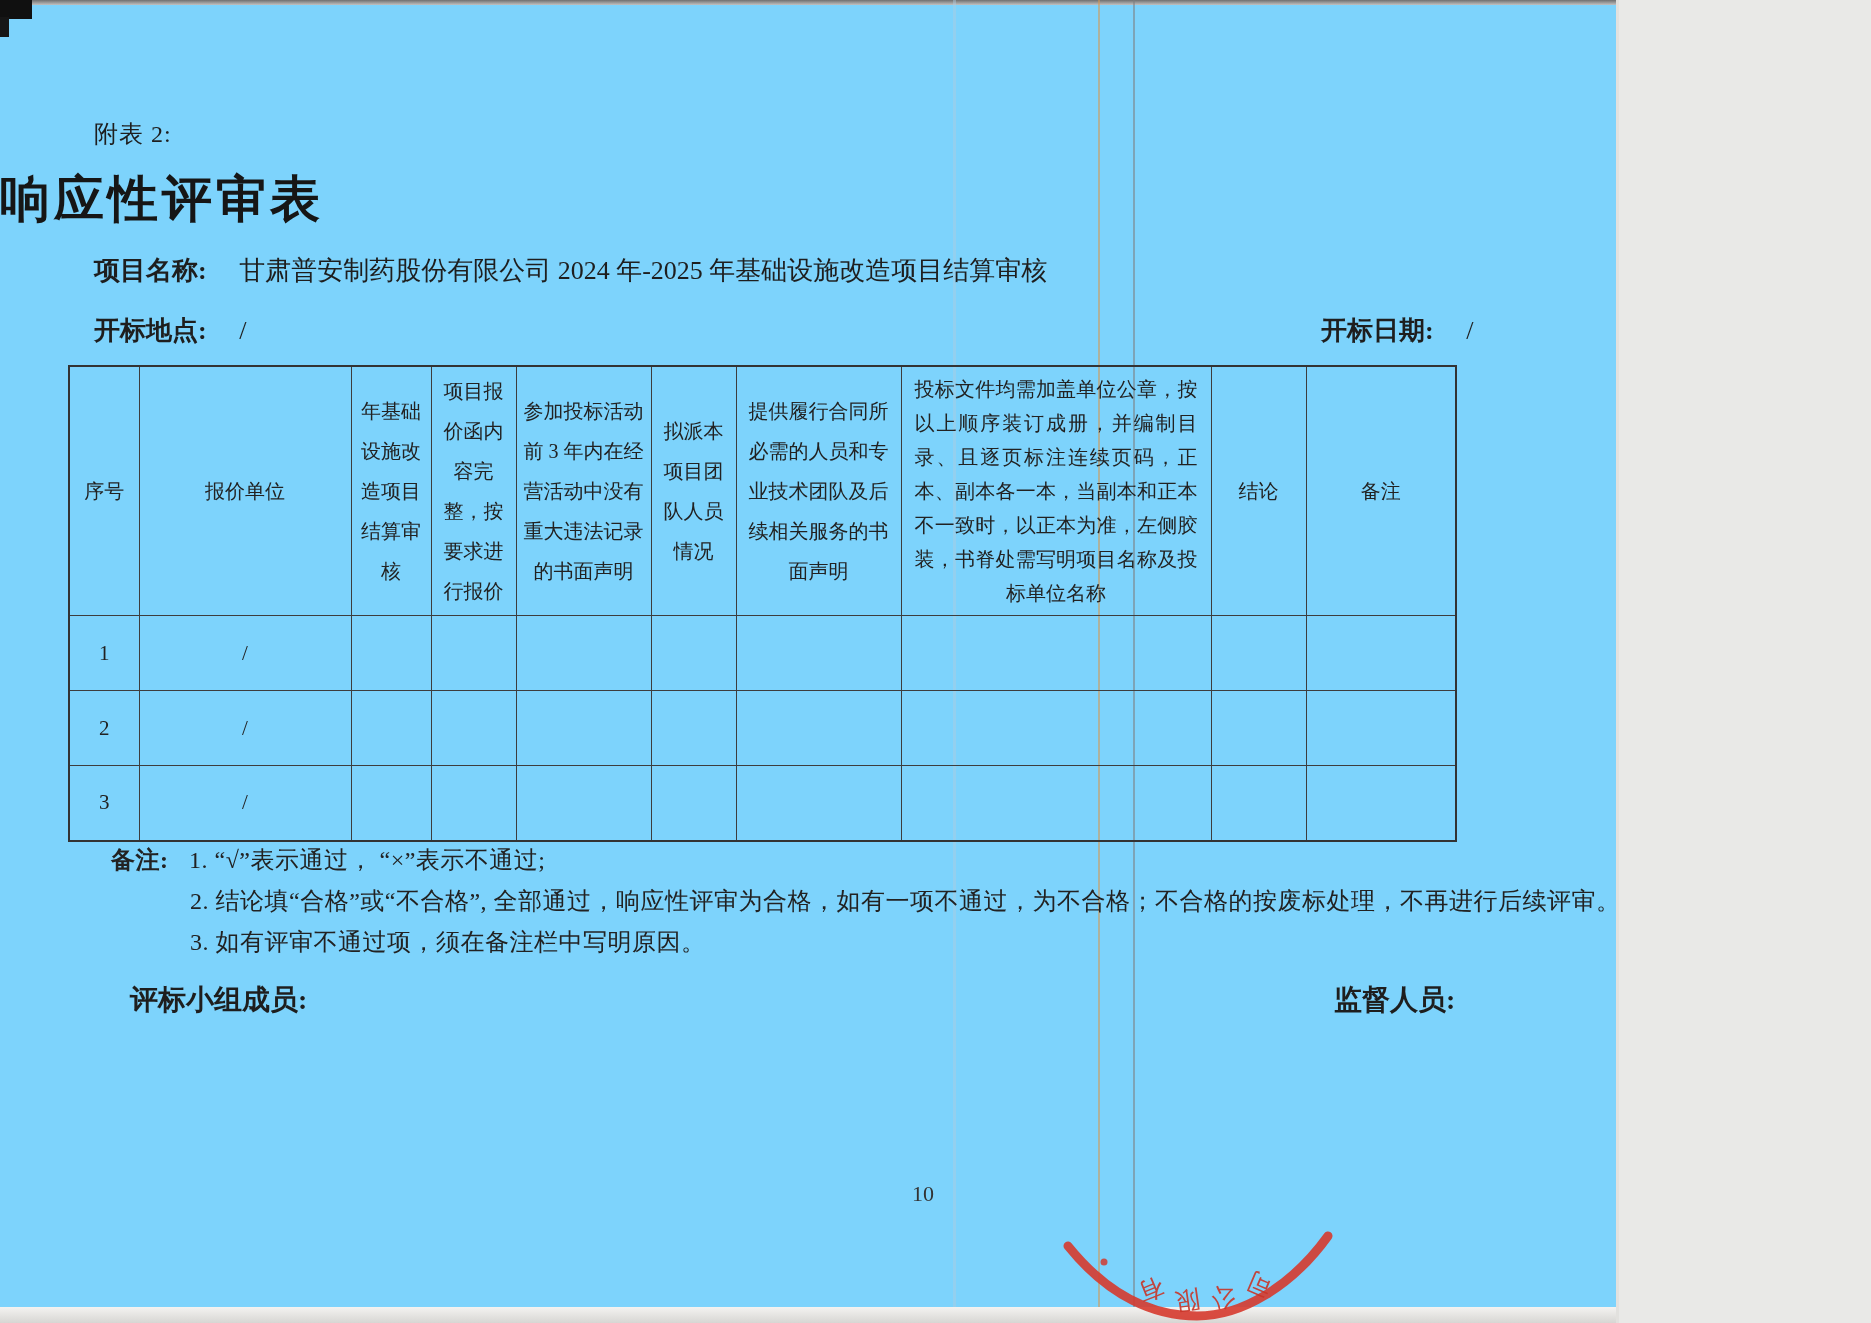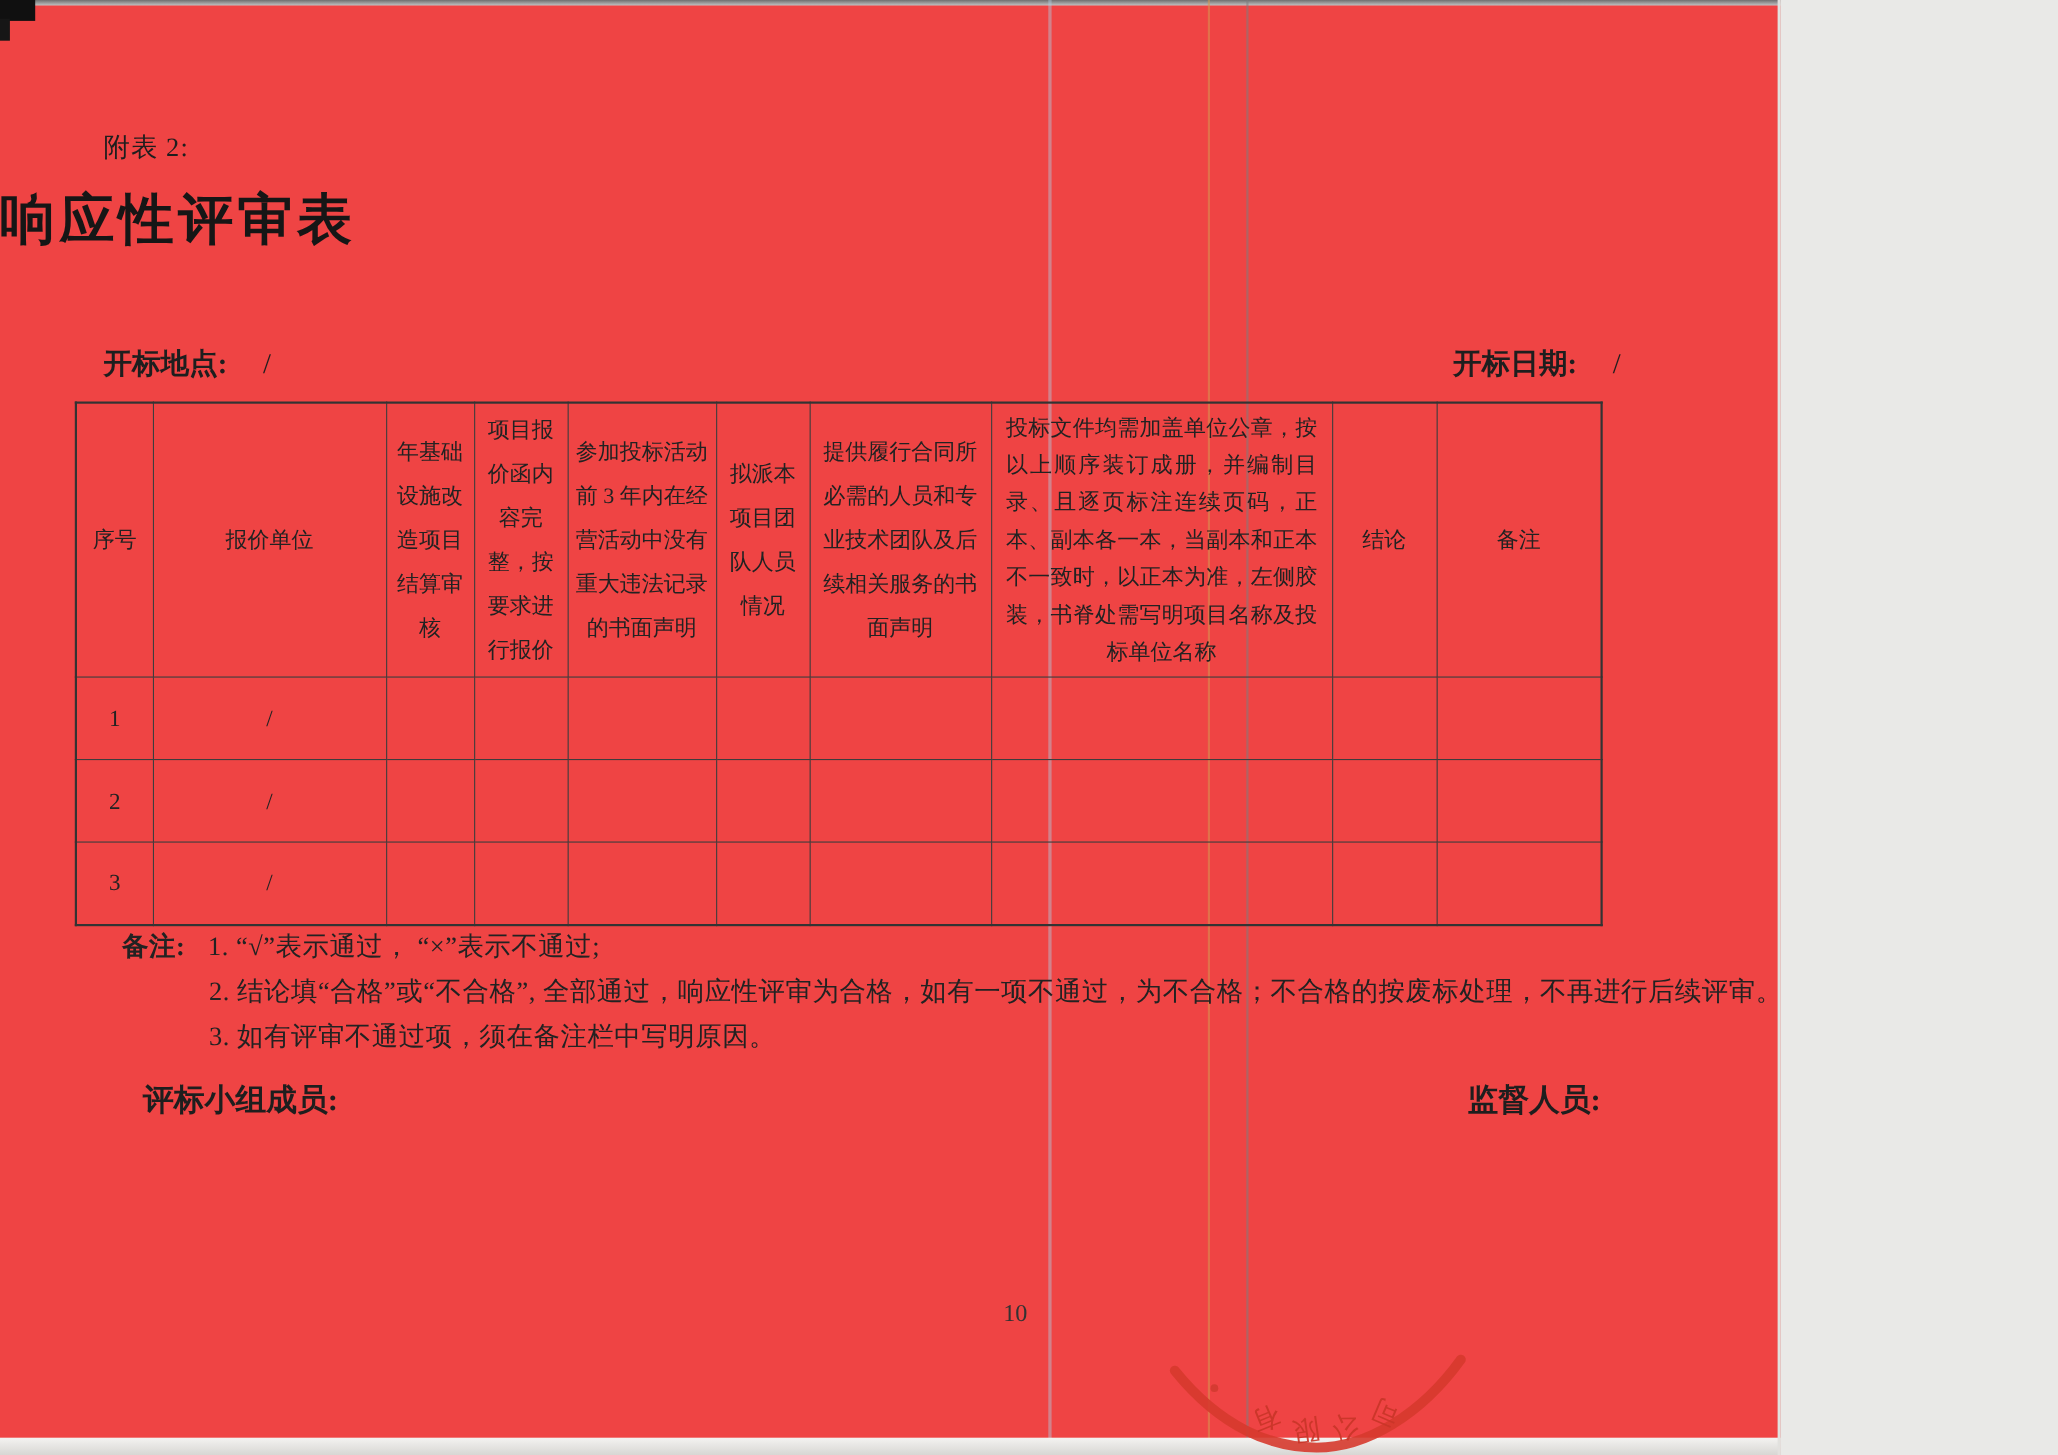--- a/index.html
+++ b/index.html
@@ -1,19 +1,19 @@
 <!DOCTYPE html>
 <html><head>
 <meta charset="utf-8">
 <style>
   html,body{margin:0;padding:0;background:#e9e9e7;}
   .page{
     position:relative;
     width:1619px;height:1323px;
-    background:#ef4444;
+    background:#7dd3fc;
     overflow:hidden;
     font-family:"Liberation Serif","DejaVu Serif",serif;
     color:#1e1e1e;
   }
   
   .scan-top-strip{position:absolute;left:0;top:0;width:100%;height:5px;
     background:linear-gradient(#6f6f6f,#c2c2c2);}
   .scan-corner-mark{position:absolute;left:0;top:0;width:32px;height:19px;background:#101010;}
   .scan-corner-mark2{position:absolute;left:0;top:17px;width:9px;height:20px;background:#161616;}
   .scan-bottom-band{position:absolute;left:0;bottom:0;width:100%;height:16px;
@@ -80,20 +80,24 @@
   <div class="scan-corner-mark2"></div>
   <div class="fold-line fold-blue"></div>
   <div class="fold-line fold-orange"></div>
   <div class="fold-line fold-gray"></div>
   <div class="scan-bottom-band"></div>
   <div class="scan-right-edge"></div>
 
   <div class="attachment">附表 2:</div>
   <div class="doc-title">响应性评审表</div>
 
+  <div class="meta-line line-project">
+    <span class="meta-label">项目名称:</span>
+    <span class="meta-value">甘肃普安制药股份有限公司 2024 年-2025 年基础设施改造项目结算审核</span>
+  </div>
 
   <div class="meta-line line-location">
     <span class="meta-label">开标地点:</span>
     <span class="meta-value">/</span>
   </div>
 
   <div class="meta-line line-date">
     <span class="meta-label">开标日期:</span>
     <span class="meta-value">/</span>
   </div>

